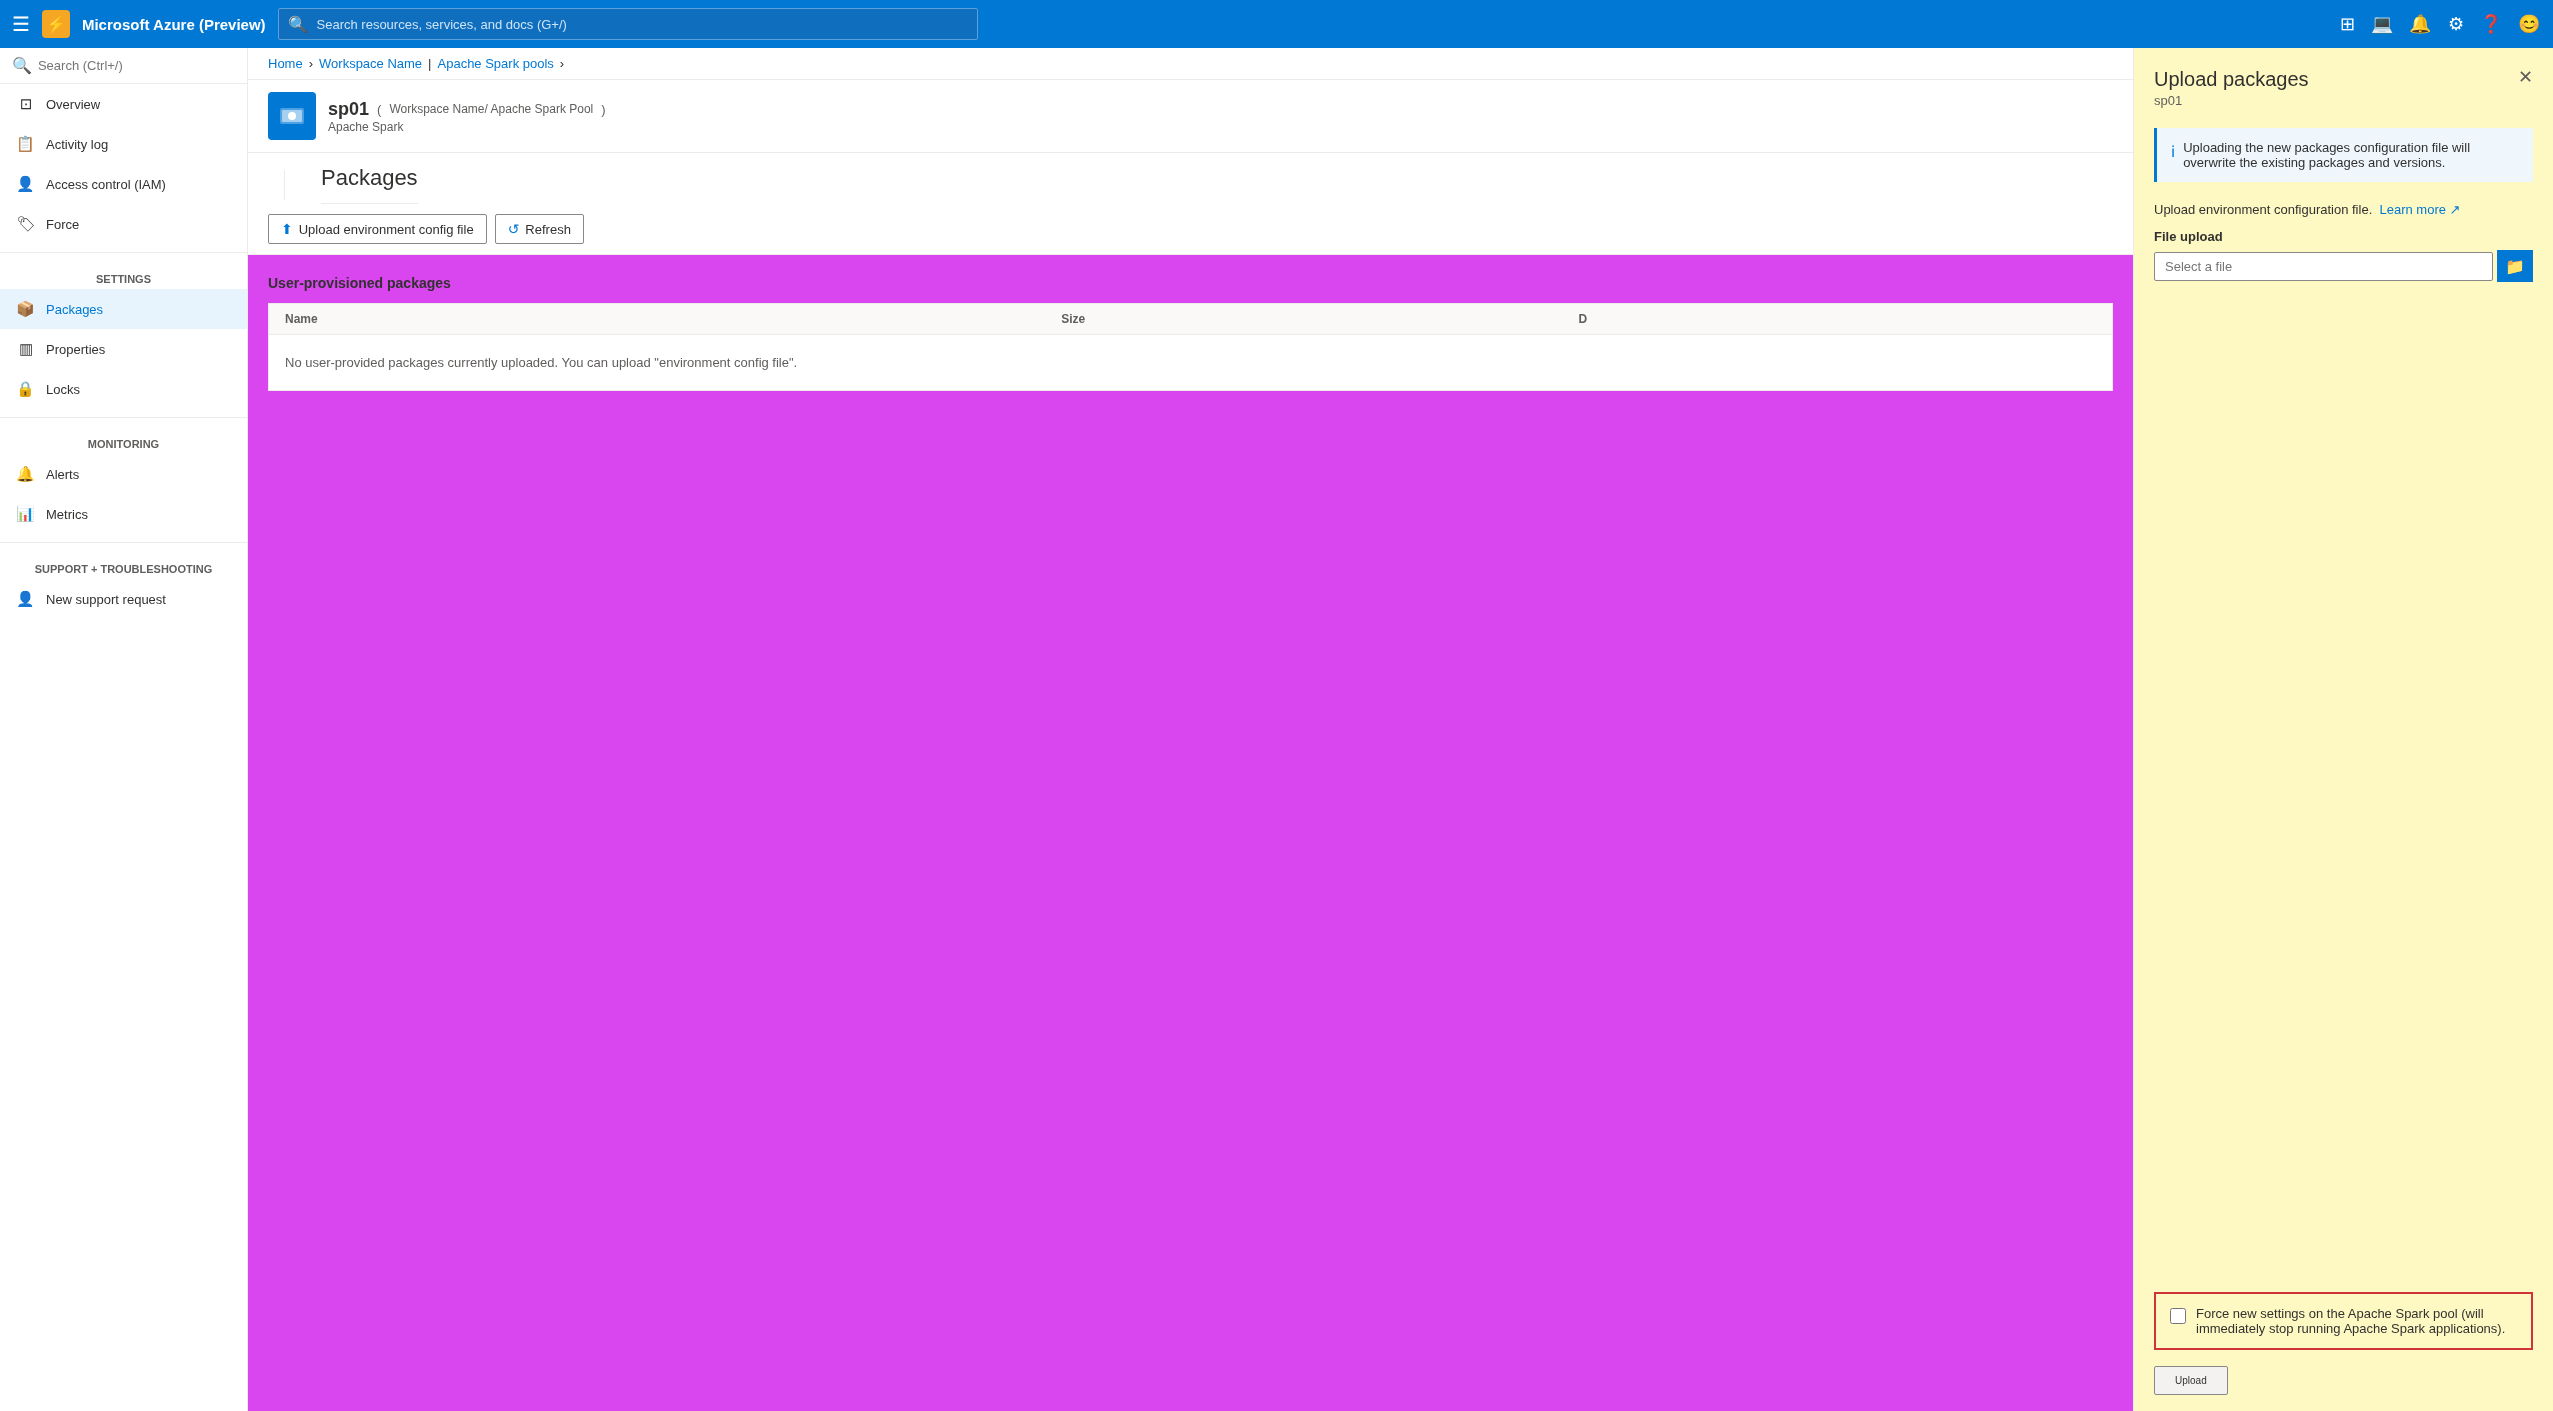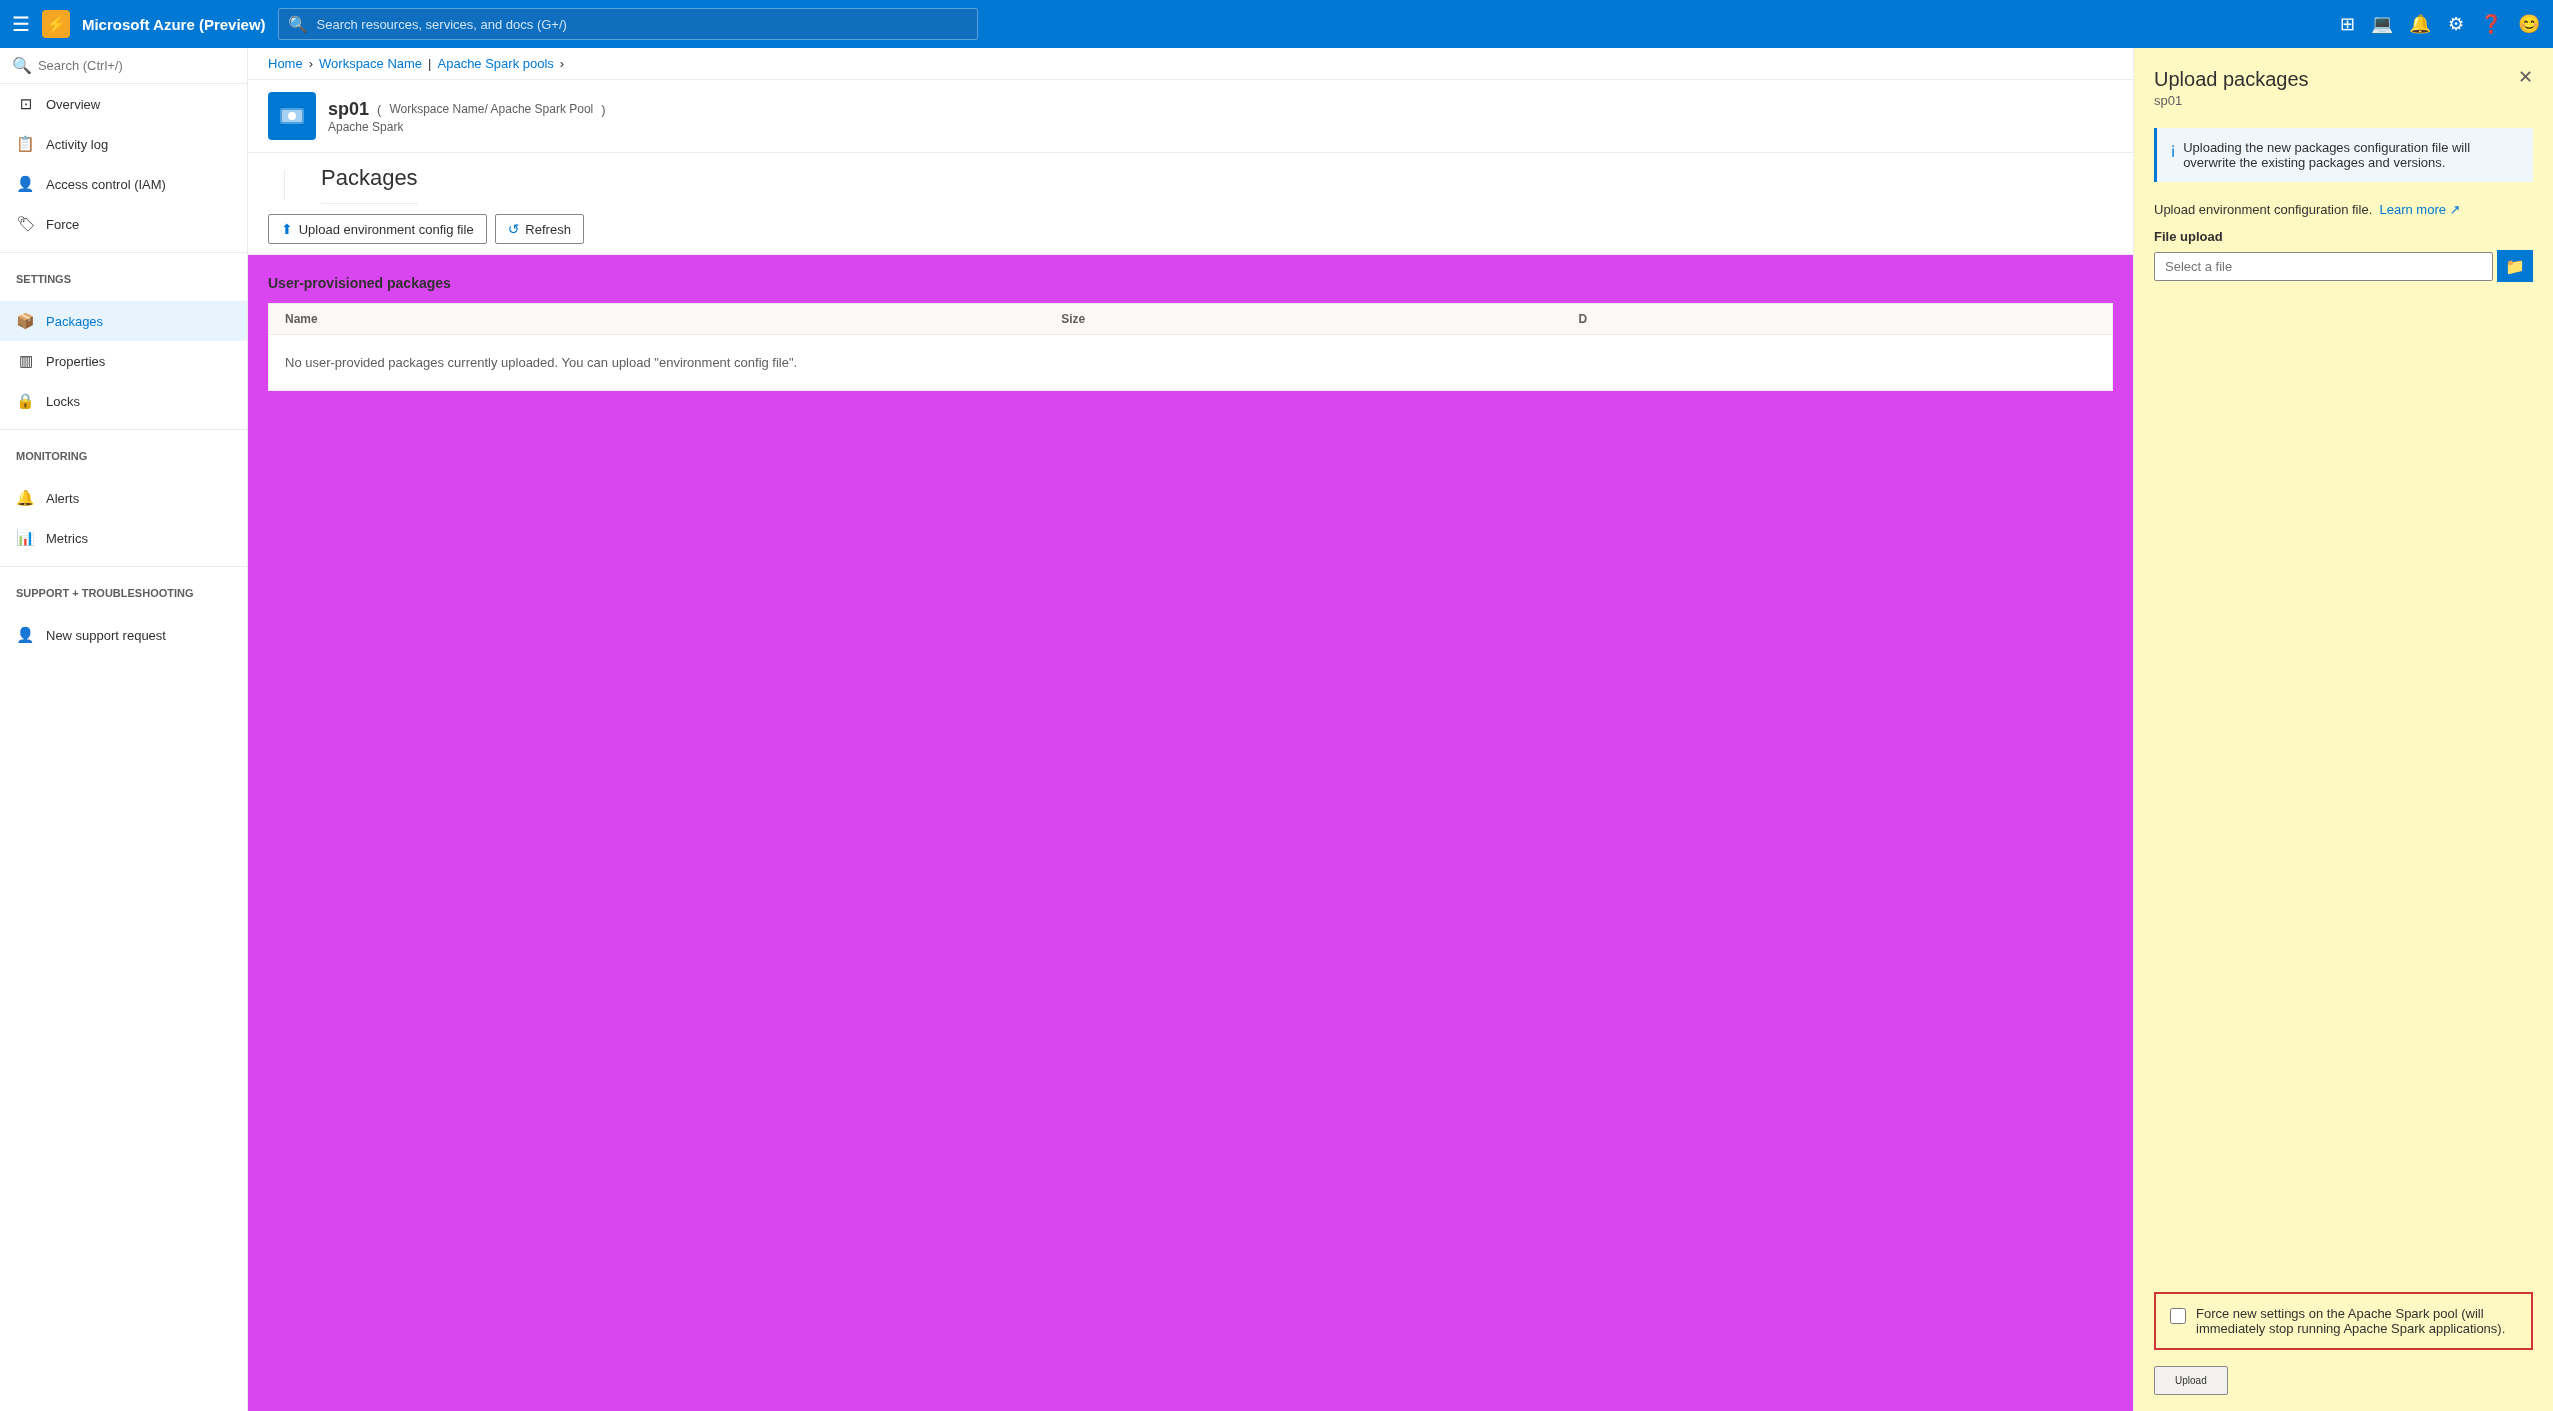--- a/index.html
+++ b/index.html
@@ -79,25 +79,26 @@
       align-items: center;
       padding: 10px 16px;
       gap: 10px;
       cursor: pointer;
       font-size: 13px;
       color: #323130;
     }
     .sidebar-item.active { background: #e8f4fd; color: #0078d4; }
     .sidebar-item .icon { width: 20px; height: 20px; display: flex; align-items: center; justify-content: center; font-size: 15px; }
     .sidebar-section {
-      padding: 12px 16px 16px;
+      padding: 12px 16px 4px;
       font-size: 11px;
       font-weight: 600;
       color: #605e5c;
       text-transform: uppercase;
+      text-align: center;
     }
     .sidebar-divider { height: 1px; background: #edebe9; margin: 8px 0; }
 
     
     .main-content {
       flex: 1;
       display: flex;
       flex-direction: column;
       overflow: hidden;
     }

